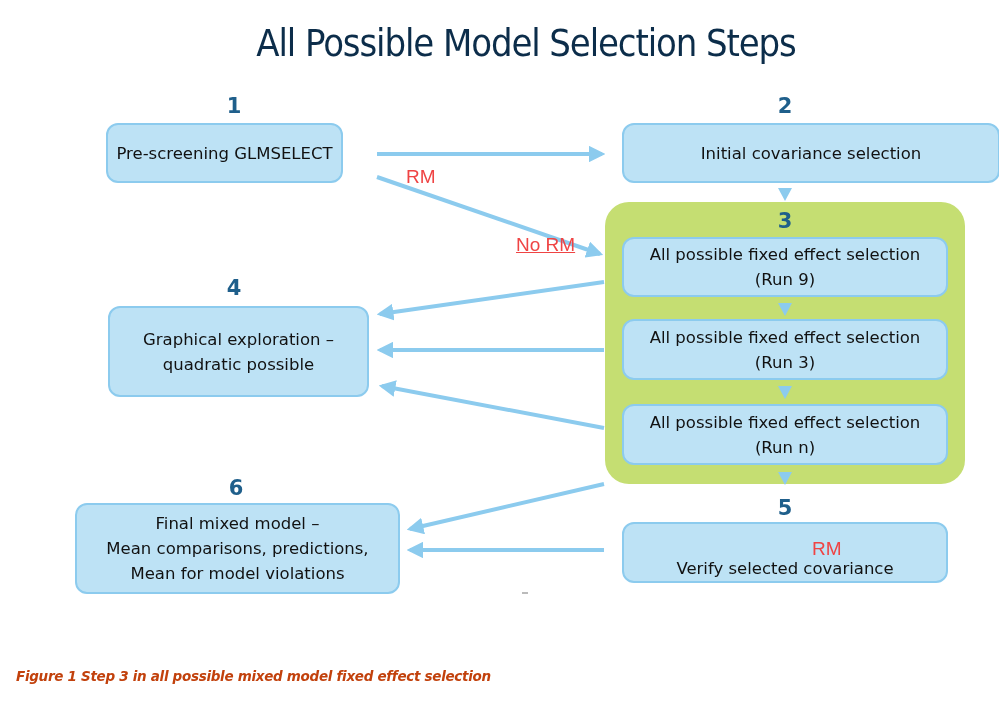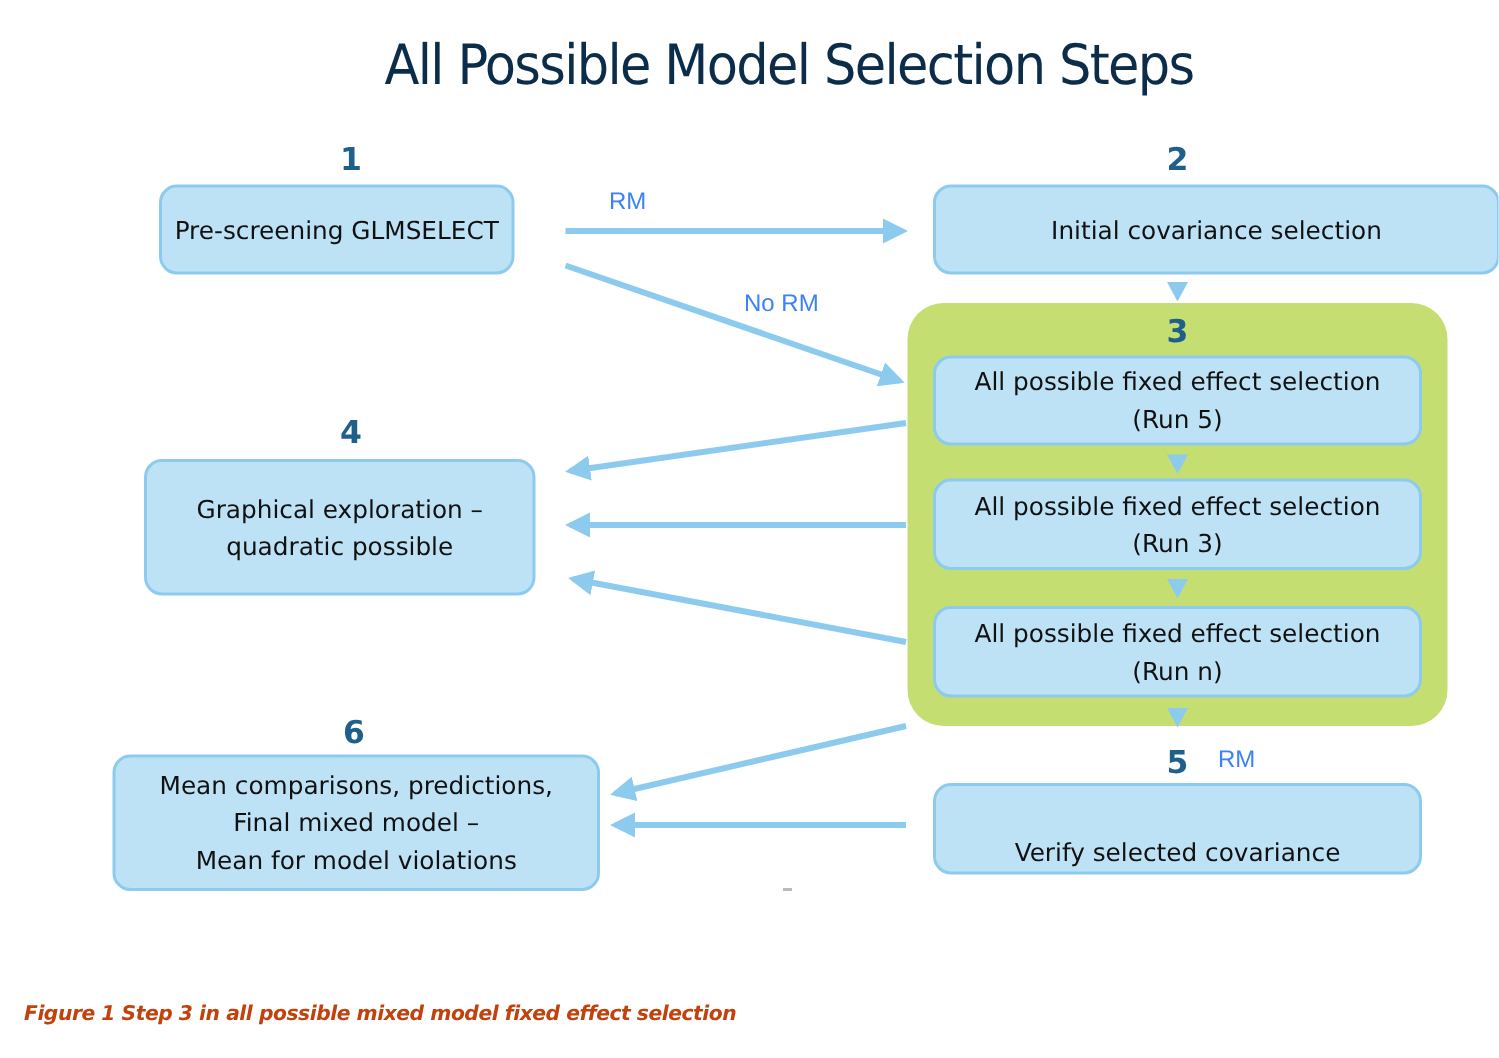--- a/index.html
+++ b/index.html
@@ -2,21 +2,21 @@
 <html><head>
 <meta charset="utf-8">
 <style>
   html, body { margin: 0; padding: 0; background: #ffffff; }
   body { width: 999px; height: 705px; position: relative; overflow: hidden; font-family: "Liberation Sans", sans-serif; }
   .title { position: absolute; left: 0; width: 1052px; top: 22px; text-align: center; font-size: 37px; color: #0c2d4a; font-family: "DejaVu Sans", sans-serif; font-weight: normal; letter-spacing: -1.2px; transform: scaleX(0.92); transform-origin: 526px 0; }
   .step-num { position: absolute; font-family: "DejaVu Sans", sans-serif; font-weight: bold; font-size: 21px; color: #1f5f8b; text-align: center; }
   .box { position: absolute; background: #bde2f5; border: 2px solid #8ccbee; border-radius: 12px; box-sizing: border-box; display: flex; align-items: center; justify-content: center; text-align: center; font-family: "DejaVu Sans", sans-serif; font-size: 16.5px; color: #111; line-height: 25px; }
   .box .inner { display: flex; flex-direction: column; align-items: center; }
   .green { position: absolute; left: 605px; top: 202px; width: 360px; height: 282px; background: #c5de72; border-radius: 24px; }
-  .edge-label { position: absolute; font-family: "Liberation Sans", sans-serif; font-size: 16px; color: #3b82f6; }
+  .edge-label { position: absolute; font-family: "Liberation Sans", sans-serif; font-size: 19px; color: #ef4444; margin-top: 40px; }
   .caption { position: absolute; left: 16px; top: 668px; font-family: "DejaVu Sans", sans-serif; font-size: 13.5px; font-weight: bold; font-style: italic; color: #c2410c; letter-spacing: -0.3px; }
   svg.arrows { position: absolute; left: 0; top: 0; width: 999px; height: 705px; pointer-events: none; }
   .speck { position: absolute; left: 522px; top: 592px; width: 6px; height: 2px; background: #bbbbbb; }
 </style>
 </head>
 <body>
 
 <div class="title">All Possible Model Selection Steps</div>
 
 <div class="green"></div>
@@ -36,55 +36,55 @@
 
 <div class="box" style="left:622px; top:123px; width:378px; height:60px;text-align:center;">
   <div class="inner">
       <span>Initial covariance selection</span>
     </div>
 </div>
 
 <div class="box" style="left:622px; top:237px; width:326px; height:60px;">
   <div class="inner">
     <span>All possible fixed effect selection</span>
-    <span>(Run 5)</span>
+    <span>(Run 9)</span>
   </div>
 </div>
 
 <div class="box" style="left:622px; top:319px; width:326px; height:61px;">
   <div class="inner">
     <span>All possible fixed effect selection</span>
     <span>(Run 3)</span>
   </div>
 </div>
 
 <div class="box" style="left:622px; top:404px; width:326px; height:61px;">
   <div class="inner">
     <span>All possible fixed effect selection</span>
     <span>(Run n)</span>
   </div>
 </div>
 
-<div class="box" style="left:96px; top:306px; width:261px; height:91px;">
+<div class="box" style="left:108px; top:306px; width:261px; height:91px;">
   <div class="inner">
     <span>Graphical exploration –</span>
     <span>quadratic possible</span>
   </div>
 </div>
 
 <div class="box" style="left:622px; top:522px; width:326px; height:61px;align-items:flex-end;">
   <div class="inner">
       <span>Verify selected covariance</span>
     </div>
 </div>
 
 <div class="box" style="left:75px; top:503px; width:325px; height:91px;">
   <div class="inner">
+    <span>Final mixed model –</span>
     <span>Mean comparisons, predictions,</span>
-    <span>Final mixed model –</span>
     <span>Mean for model violations</span>
   </div>
 </div>
 
 <svg class="arrows" viewBox="0 0 999 705">
   <defs>
     <marker id="ah" viewBox="0 0 10 10" refX="8" refY="5" markerWidth="4.2" markerHeight="4.2" orient="auto">
       <path d="M0,0 L10,5 L0,10 z" fill="#8ccbee"></path>
     </marker>
   </defs>
@@ -95,18 +95,18 @@
   <line x1="604" y1="428" x2="382" y2="386" stroke="#8ccbee" stroke-width="4" marker-end="url(#ah)"></line>
   <line x1="604" y1="484" x2="410" y2="529" stroke="#8ccbee" stroke-width="4" marker-end="url(#ah)"></line>
   <line x1="604" y1="550" x2="410" y2="550" stroke="#8ccbee" stroke-width="4" marker-end="url(#ah)"></line>
   <polygon points="778,188 792,188 785,201" fill="#8ccbee"></polygon>
   <polygon points="778,303 792,303 785,316" fill="#8ccbee"></polygon>
   <polygon points="778,386 792,386 785,399" fill="#8ccbee"></polygon>
   <polygon points="778,472 792,472 785,485" fill="#8ccbee"></polygon>
 </svg>
 
 <div class="edge-label" style="left:406px; top:126px;">RM</div>
-<div class="edge-label" style="left:496px; top:194px;">No RM</div>
+<div class="edge-label" style="left:516px; top:194px;text-decoration:underline;">No RM</div>
 <div class="edge-label" style="left:812px; top:498px;">RM</div>
 
 <div class="speck"></div>
 
 <div class="caption">Figure 1 Step 3 in all possible mixed model fixed effect selection</div>
 
 </body></html>

